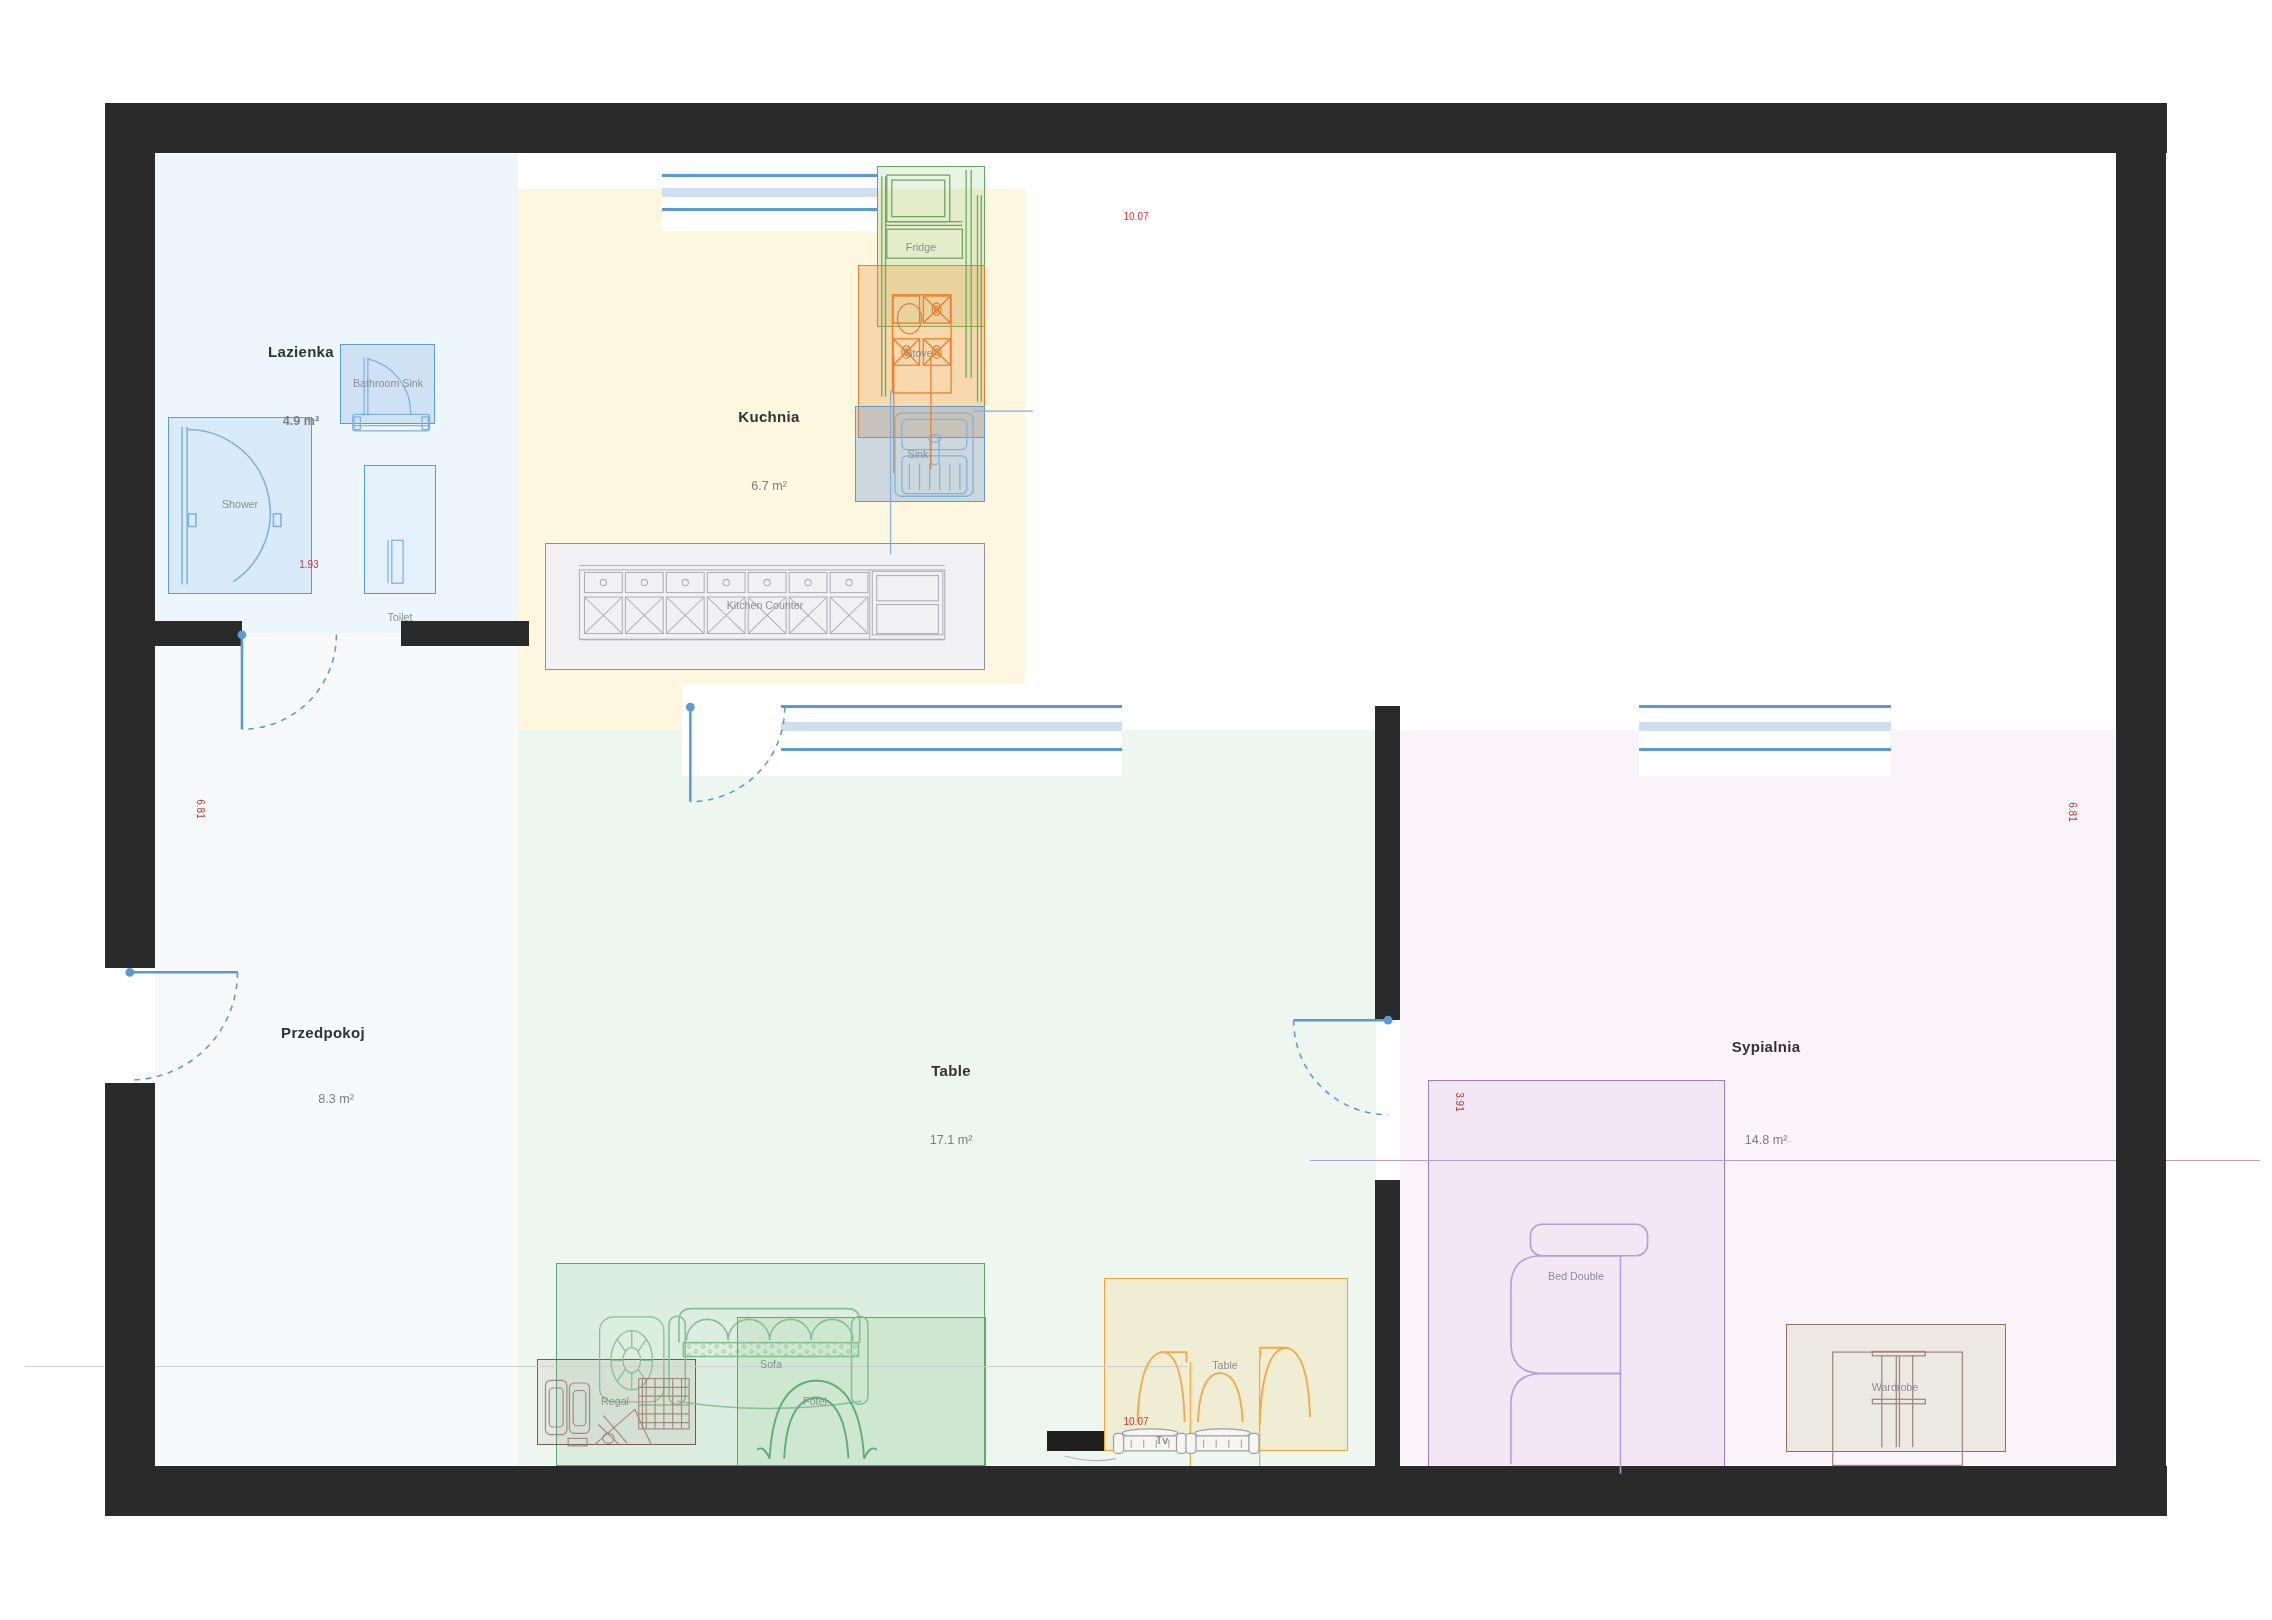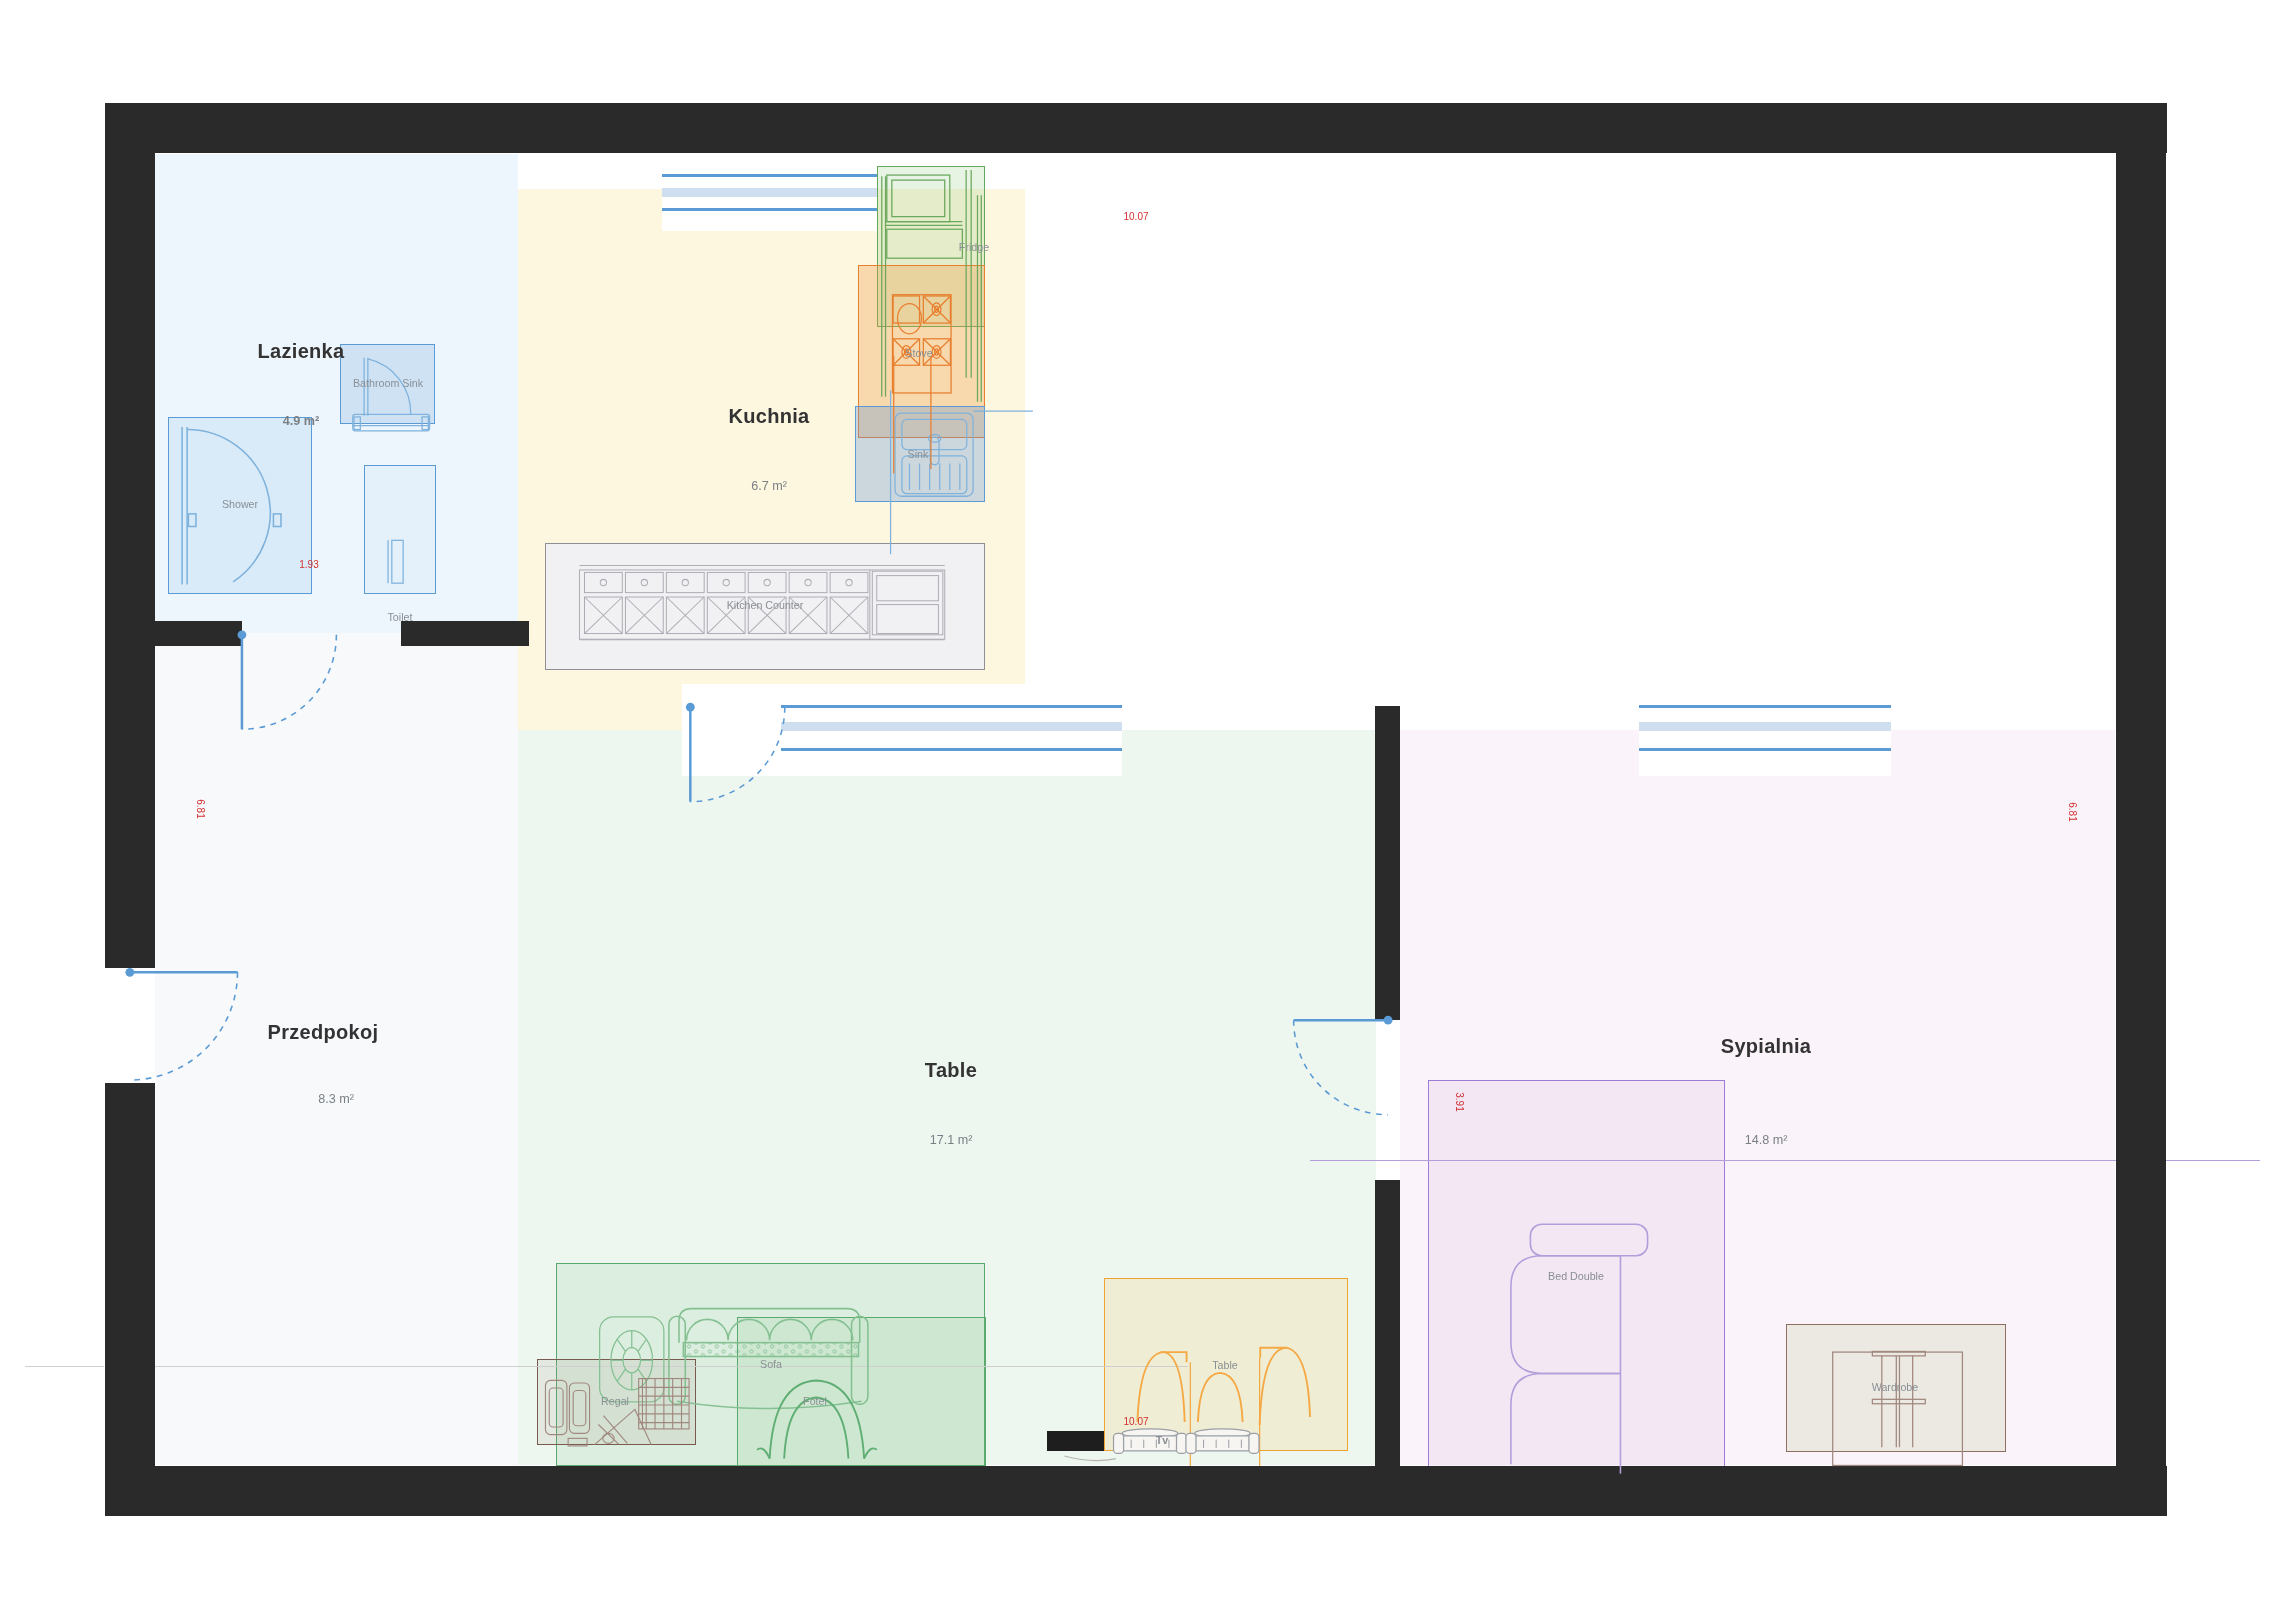--- a/index.html
+++ b/index.html
@@ -1,21 +1,21 @@
 <!DOCTYPE html>
 <html style="font-size:10px"><head>
 <meta charset="utf-8">
 <style>
   html,body{margin:0;padding:0;background:#ffffff;}
   body{width:2273px;height:1621px;position:relative;overflow:hidden;
        font-family:"Liberation Sans",sans-serif;}
   .abs{position:absolute;box-sizing:border-box;}
   .wall{background:#2a2a2a;}
   .lbl{position:absolute;transform:translate(-50%,-50%);white-space:nowrap;}
-  .room-name{font-size:20px;font-weight:bold;color:#333;letter-spacing:0.3px;}
+  .room-name{font-size:15px;font-weight:bold;color:#333;letter-spacing:0.3px;}
   .room-area{font-size:12.6px;color:#7a7f85;}
   .furn{font-size:10.7px;color:#8a8f94;}
   .dim{font-size:10px;color:#d id;} 
   .dim{font-size:10px;color:#d12f2f;}
   .dim.vert{transform:translate(-50%,-50%) rotate(90deg);}
   svg{position:absolute;left:0;top:0;}
 </style>
 </head>
 <body>
 
@@ -335,21 +335,21 @@
 <div class="lbl room-name" style="left:323px;top:1032px;">Przedpokoj</div>
 <div class="lbl room-area" style="left:323px;top:1099px;margin-left:13px;">8.3 m²</div>
 <div class="lbl room-name" style="left:951px;top:1070px;">Table</div>
 <div class="lbl room-area" style="left:951px;top:1140px;">17.1 m²</div>
 <div class="lbl room-name" style="left:1766px;top:1046px;text-align:right;">Sypialnia</div>
 <div class="lbl room-area" style="left:1766px;top:1140px;">14.8 m²</div>
 
 <div class="lbl furn" style="left:240px;top:504px;">Shower</div>
 <div class="lbl furn" style="left:388px;top:383px;">Bathroom Sink</div>
 <div class="lbl furn" style="left:400px;top:617px;">Toilet</div>
-<div class="lbl furn" style="left:974px;top:247px;">Fridge</div>
+<div class="lbl furn" style="left:921px;top:247px;">Fridge</div>
 <div class="lbl furn" style="left:919px;top:353px;">Stove</div>
 <div class="lbl furn" style="left:918px;top:454px;">Sink</div>
 <div class="lbl furn" style="left:765px;top:605px;">Kitchen Counter</div>
 <div class="lbl furn" style="left:771px;top:1364px;">Sofa</div>
 <div class="lbl furn" style="left:815px;top:1401px;">Fotel</div>
 <div class="lbl furn" style="left:615px;top:1401px;">Regal</div>
 <div class="lbl furn" style="left:1225px;top:1365px;">Table</div>
 <div class="lbl furn" style="left:1162px;top:1440px;font-weight:bold;">Tv</div>
 <div class="lbl furn" style="left:1576px;top:1276px;">Bed Double</div>
 <div class="lbl furn" style="left:1895px;top:1387px;">Wardrobe</div>

